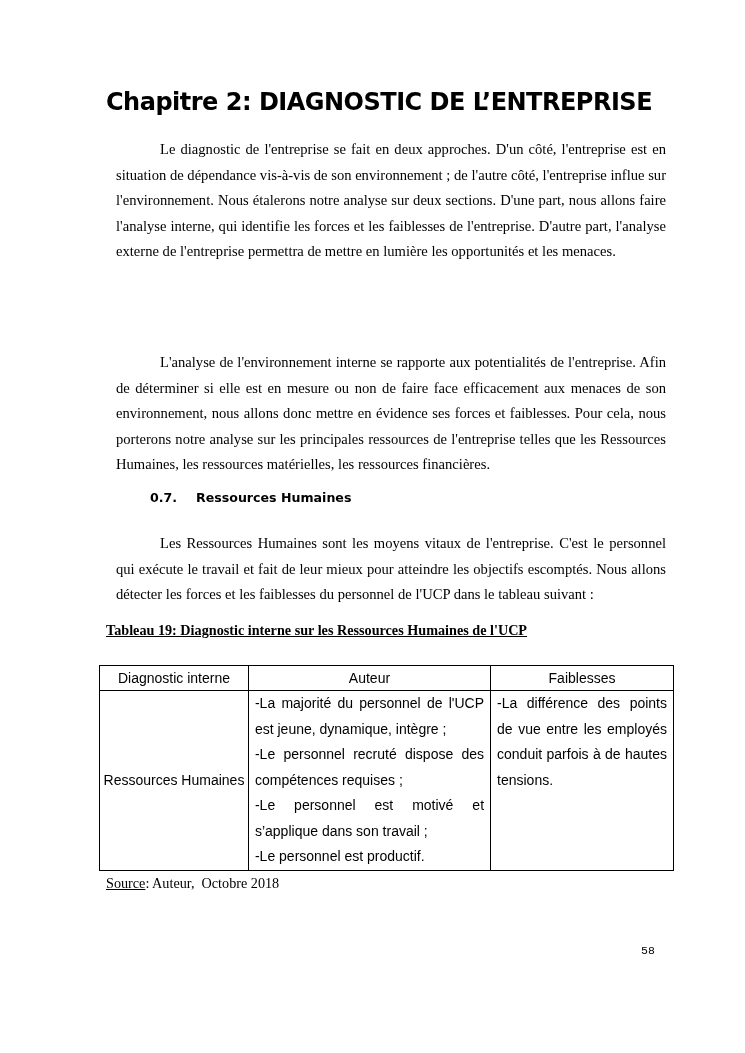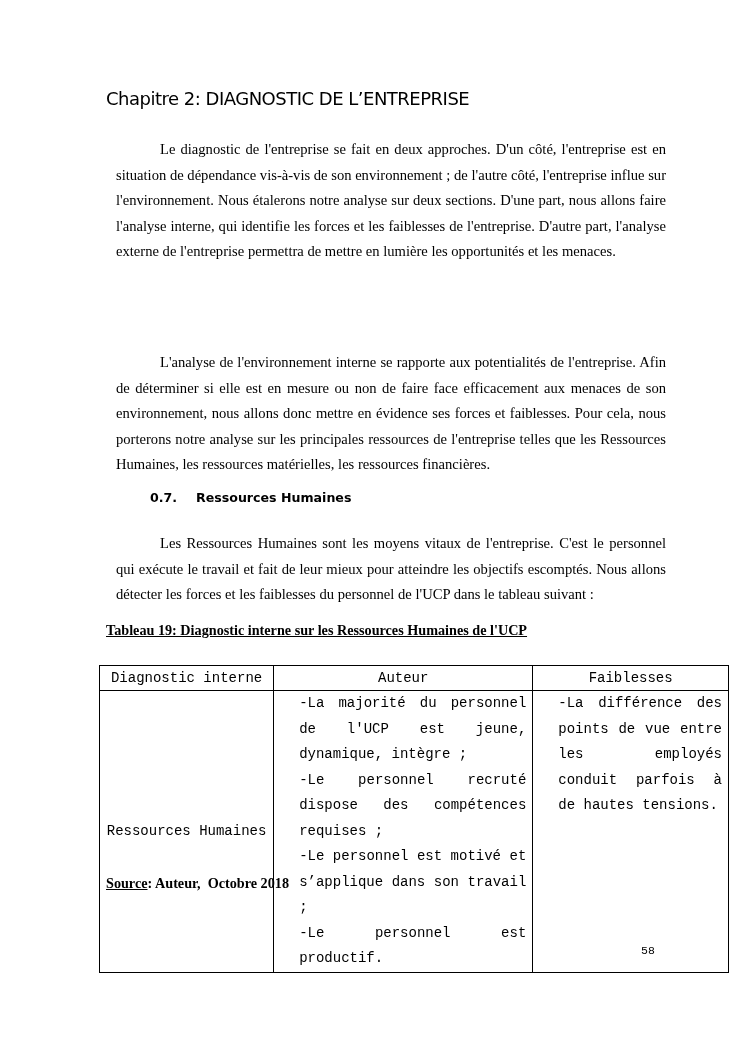--- a/index.html
+++ b/index.html
@@ -1,20 +1,20 @@
 <!DOCTYPE html>
 <html><head>
   <meta charset="utf-8">
   <style>
     html, body { margin: 0; padding: 0; background: #ffffff; }
     body { width: 745px; height: 1053px; position: relative; overflow: hidden; color: #000; }
     .page { position: absolute; left: 0; top: 0; width: 745px; height: 1053px; background: #fff; }
     .chapter-title {
       position: absolute; left: 106px; top: 88px;
-      font-family: "DejaVu Sans", sans-serif; font-weight: normal; font-size: 18px;
+      font-family: "DejaVu Sans", sans-serif; font-weight: bold; font-size: 24px;
       letter-spacing: -0.5px; margin: 0; white-space: nowrap;
     }
     .para {
       position: absolute; left: 106px; width: 550px;
       font-family: "Liberation Serif", serif; font-size: 14.6px; line-height: 25.6px;
       text-align: justify; text-indent: 44px; margin: 10px;
     }
     .p1 { top: 127px; }
     .p2 { top: 340px; }
     .p3 { top: 521px; }
@@ -27,33 +27,33 @@
       position: absolute; left: 150px; top: 490px; margin: 0;
       font-family: "DejaVu Sans", sans-serif; font-weight: bold; font-size: 12.6px; white-space: nowrap;
     }
     .sub-title .num { display: inline-block; width: 46px; }
     .table-caption {
       position: absolute; left: 106px; top: 622px; margin: 0;
       font-family: "Liberation Serif", serif; font-weight: bold; font-size: 14.2px;
       text-decoration: underline; white-space: nowrap;
     }
     table.diag {
-      position: absolute; left: 99px; top: 665px; width: 630px;
+      position: absolute; left: 99px; top: 665px; width: 575px;
       border-collapse: collapse;
-      font-family: Liberation Mono, monospace; font-size: 14px;
+      font-family: Liberation Sans, sans-serif; font-size: 14px;
     }
     table.diag th, table.diag td { border: 1px solid #000; padding: 0 6px; }
     table.diag th { font-weight: normal; height: 24px; text-align: center; }
-    table.diag td { vertical-align: top; line-height: 25.5px; text-align: justify; padding-left: 25px; }
+    table.diag td { vertical-align: top; line-height: 25.5px; text-align: justify; }
     table.diag td.row-label { vertical-align: middle; text-align: center; padding: 0 2px; white-space: nowrap; }
     .col1 { width: 136px; } .col2 { width: 232px; } .col3 { width: 172px; }
     .cell-lines { padding-top: 0; padding-bottom: 0; }
     .source {
       position: absolute; left: 106px; top: 875px; margin: 0;
-      font-family: "Liberation Serif", serif; font-weight: bold; font-size: 14.2px; white-space: pre;
+      font-family: "Liberation Serif", serif; font-weight: normal; font-size: 14.2px; white-space: pre;
     }
     .source .u { text-decoration: underline; }
     .page-number {
       position: absolute; left: 641px; top: 944px;
       font-family: Liberation Mono, monospace; font-size: 11.5px;
     }
   </style>
 </head>
 <body>
 

